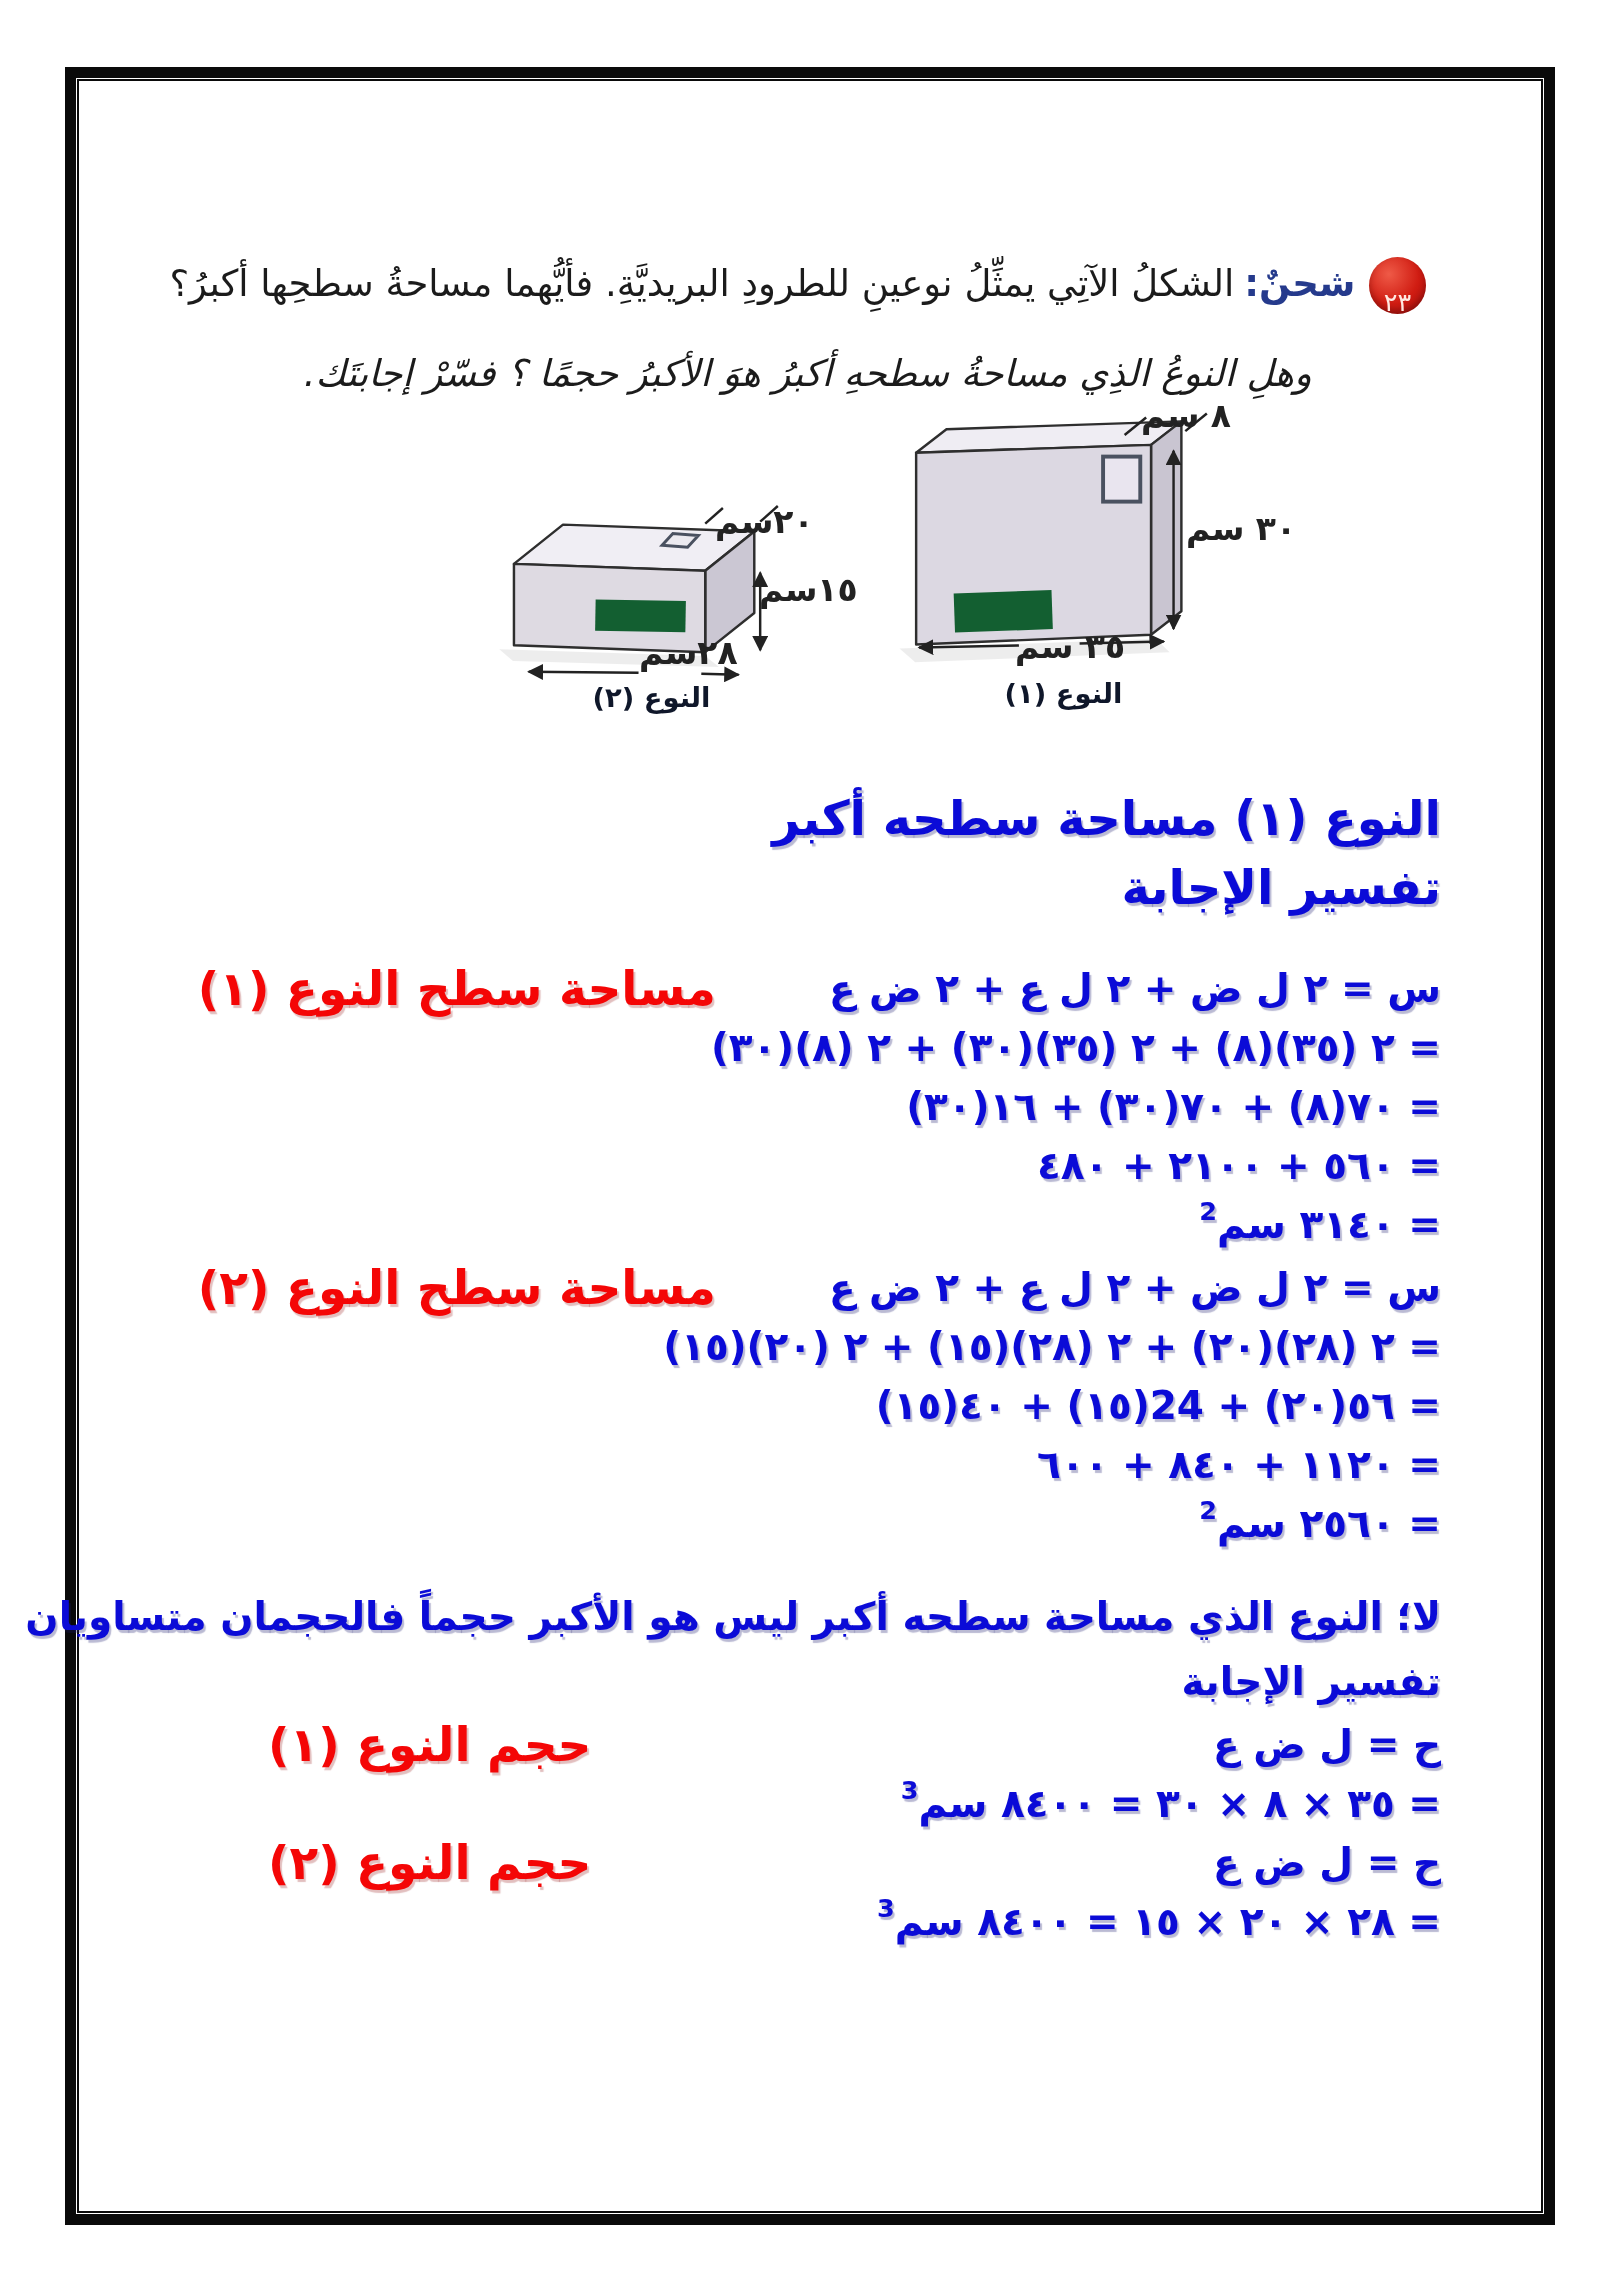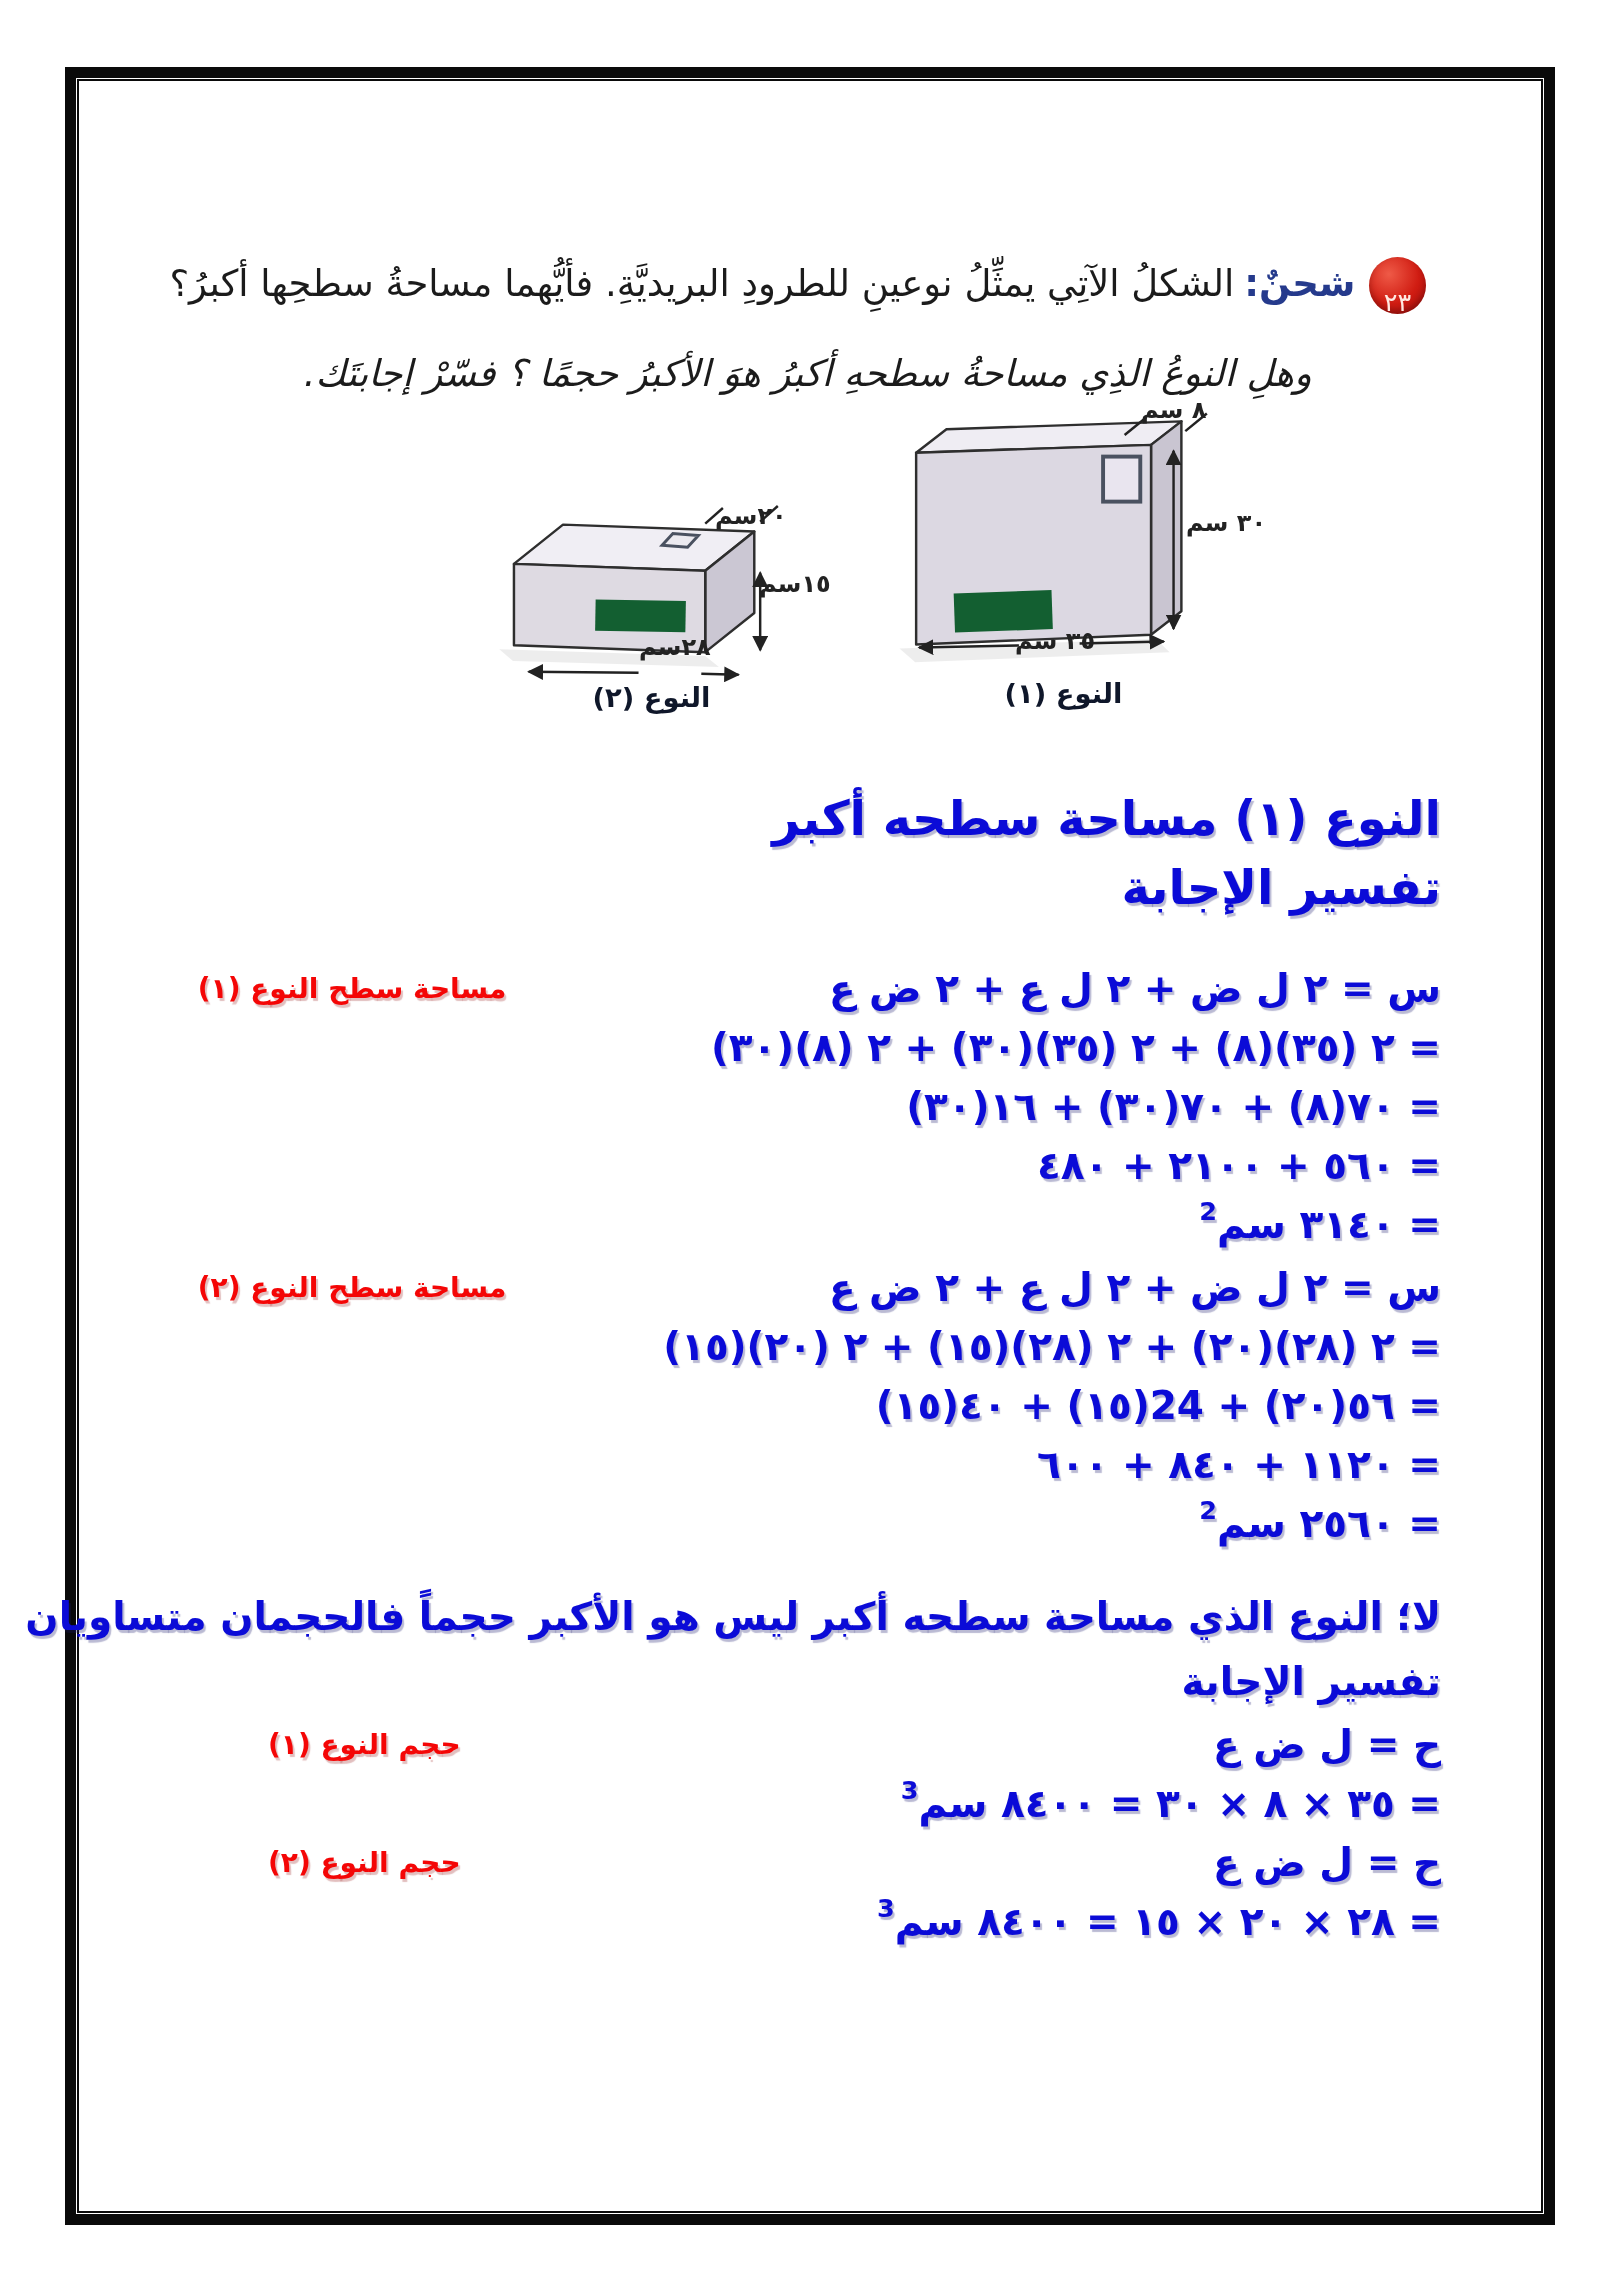--- a/index.html
+++ b/index.html
@@ -16,36 +16,36 @@
   .q2{padding-right:114px;font-style:italic;}
   .badge{display:inline-flex;align-items:flex-start;justify-content:center;width:57px;height:57px;
          border-radius:50%;background:radial-gradient(circle at 35% 30%,#ef5a47 0%,#d01c12 55%,#a30d0d 100%);
          color:#ffe9e2;font-weight:normal;font-size:25.5px;vertical-align:middle;margin-left:13.7px;
          box-shadow:inset 0 -3.9px 5.9px rgba(0,0,0,.25);}
   .q-keyword{color:#253a8c;font-weight:bold;margin-left:9.8px;}
 
   
   .figure{position:absolute;left:421px;top:382px;width:941px;height:363px;}
   .figure svg{position:absolute;}
-  .dim{position:absolute;font-size:24px;font-weight:bold;color:#222;direction:rtl;white-space:nowrap;}
+  .dim{position:absolute;font-size:33px;font-weight:bold;color:#222;direction:rtl;white-space:nowrap;}
   .cap{position:absolute;font-size:27.4px;font-weight:bold;color:#0f172a;direction:rtl;text-align:center;}
 
   
   .sol{position:absolute;right:180px;left:190px;direction:rtl;text-align:right;
        color:#0b0bd7;font-weight:bold;white-space:nowrap;}
   .blue-sh{text-shadow:2px 2.9px 1px rgba(25,25,110,.30);}
   .red{color:#f40606;text-shadow:2px 2.9px 1px rgba(150,25,25,.28);}
   #answer1{top:784px;font-size:48px;line-height:69px;}
   #eq1{top:959px;font-size:39px;line-height:59px;}
   #eq2{top:1258px;font-size:39px;line-height:59px;}
   #answer2{top:1584px;font-size:39px;line-height:65px;}
   #vol1{top:1715px;font-size:39px;line-height:59px;}
   #vol2{top:1833px;font-size:39px;line-height:59px;}
   .row{height:59px;}
-  .eq-label{position:absolute;top:0;font-size:28px;line-height:59px;}
+  .eq-label{position:absolute;top:0;font-size:47px;line-height:59px;}
   .lbl-s{left:7.8px;}
   .lbl-v{left:78px;}
   sup{font-size:25.5px;line-height:0;position:relative;top:-3.9px;}
 </style>
 </head>
 <body>
 
 <div class="page">
   <div class="frame"></div>
 

